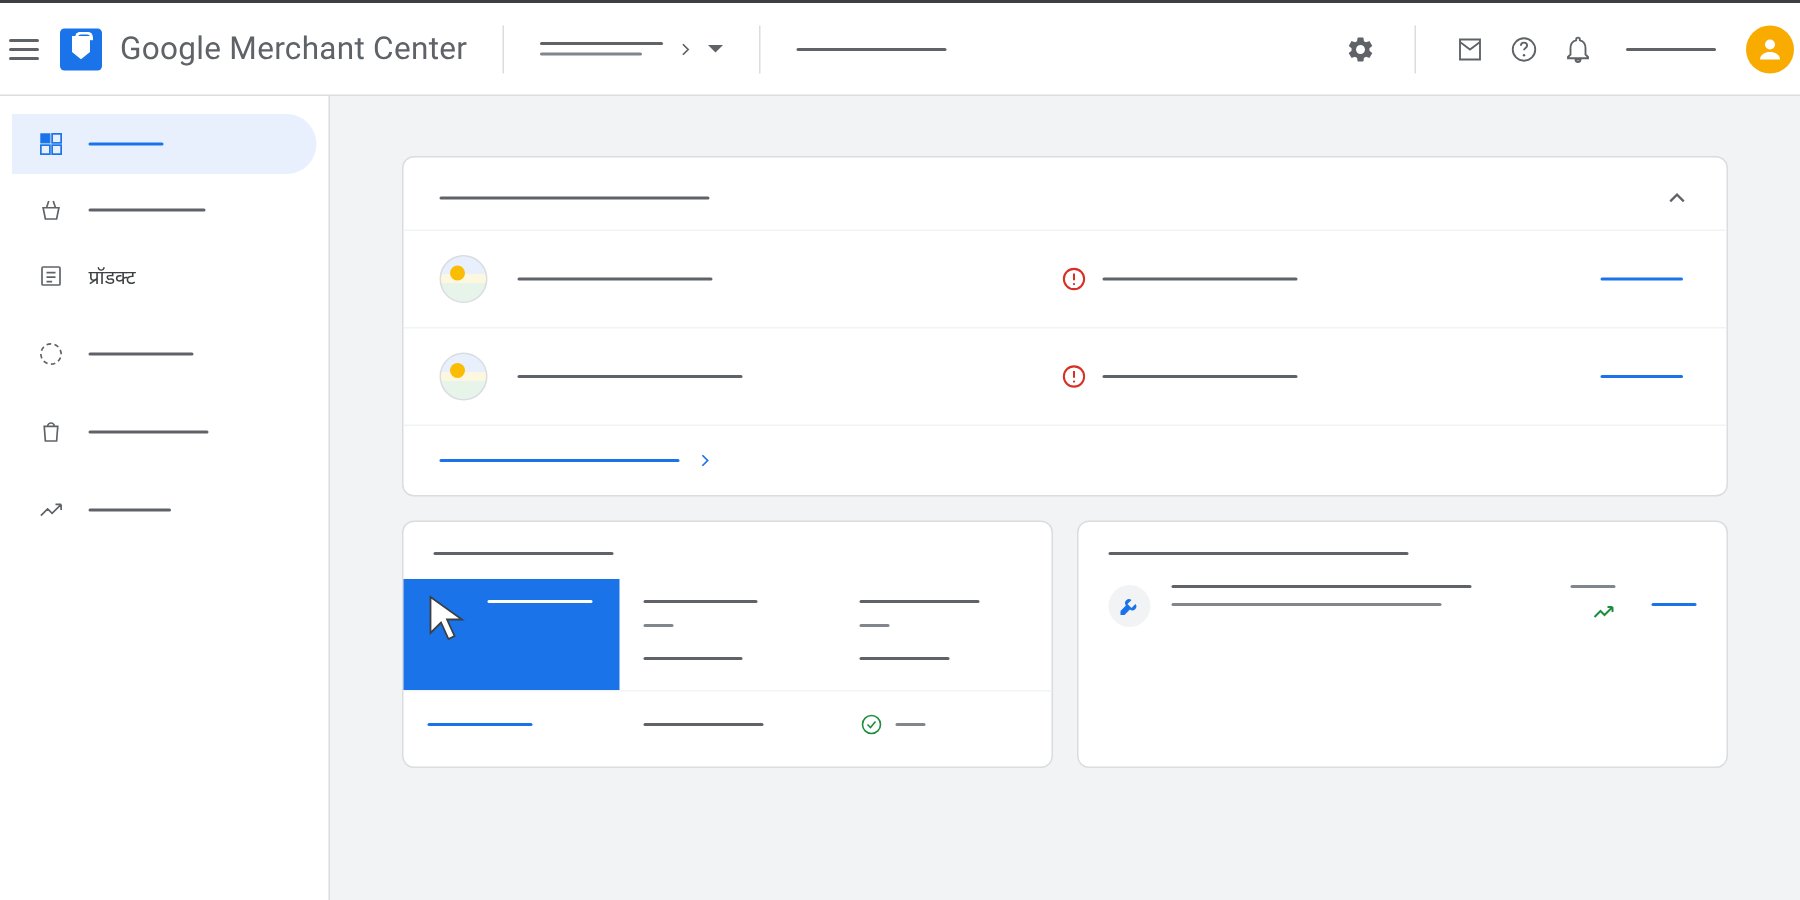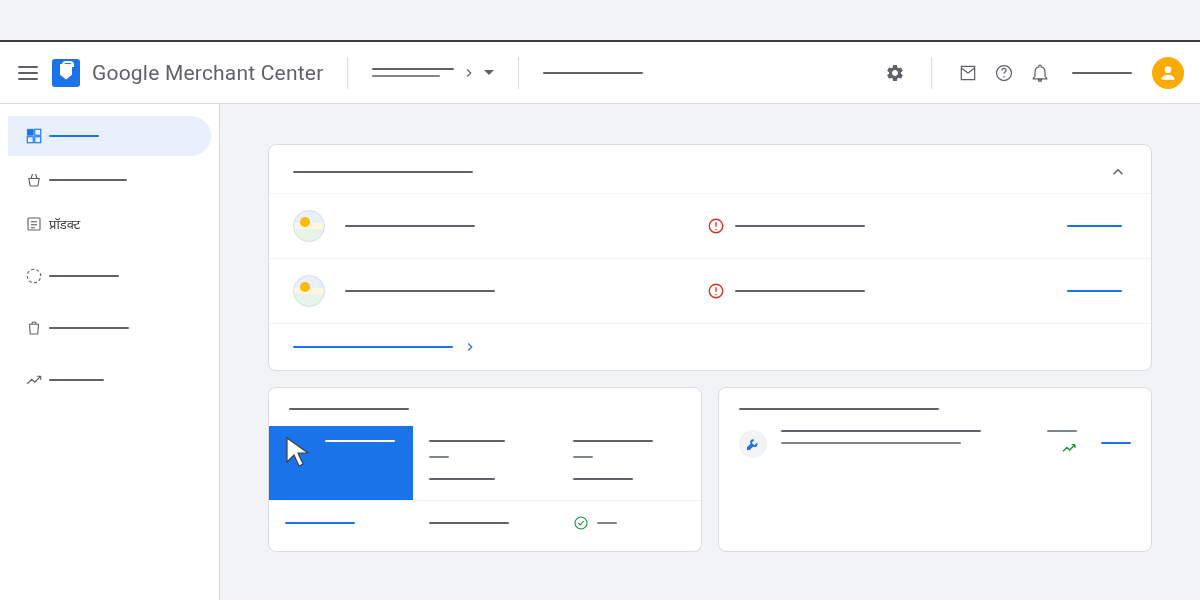--- a/index.html
+++ b/index.html
@@ -1,38 +1,38 @@
 <!DOCTYPE html>
 <html><head>
   <meta charset="utf-8">
   <style>
     * { margin: 0; padding: 0; box-sizing: border-box; }
     body { font-family: 'Google Sans', Roboto, Arial, sans-serif; background: #f1f3f4; width: 1200px; height: 600px; overflow: hidden; }
     
     
-    .header { height: 64px; background: #fff; border-top: 2px solid #3c4043; border-bottom: 1px solid #dadce0; display: flex; align-items: center; padding: 0 16px; gap: 12px; margin-top: 40px; }
+    .header { height: 64px; background: #fff; border-top: 2px solid #3c4043; border-bottom: 1px solid #dadce0; display: flex; align-items: center; padding: 0 4px; gap: 12px; }
     .hamburger { width: 24px; height: 24px; cursor: pointer; display: flex; flex-direction: column; justify-content: center; gap: 4px; padding: 0 2px; }
     .hamburger span { height: 2px; background: #5f6368; border-radius: 1px; }
     .logo-icon { width: 28px; height: 28px; background: #1a73e8; border-radius: 3px; position: relative; display: flex; align-items: center; justify-content: center; }
     .logo-icon::before { content: ''; position: absolute; top: 5px; left: 8px; width: 12px; height: 16px; background: #fff; clip-path: polygon(0 0, 100% 0, 100% 70%, 50% 100%, 0 70%); }
     .logo-icon::after { content: ''; position: absolute; top: 2px; left: 10px; width: 8px; height: 4px; border: 2px solid #fff; border-bottom: none; border-radius: 4px 4px 0 0; }
     .app-title { font-size: 21px; color: #5f6368; font-weight: 400; letter-spacing: 0.2px; }
     .vdiv { width: 1px; height: 32px; background: #dadce0; margin: 0 12px; }
     .header-dropdown { display: flex; align-items: center; gap: 8px; cursor: pointer; }
     .ph-line { height: 2px; background: #5f6368; border-radius: 1px; }
     .ph-line.blue { background: #1a73e8; }
     .ph-line.light { background: #80868b; }
     .header-spacer { flex: 1; }
     .header-icon { width: 24px; height: 24px; cursor: pointer; display: flex; align-items: center; justify-content: center; color: #5f6368; }
     .avatar { width: 32px; height: 32px; border-radius: 50%; background: #f9ab00; display: flex; align-items: center; justify-content: center; cursor: pointer; }
     
     
     .content { display: flex; height: calc(100% - 64px); }
     .sidebar { width: 220px; background: #fff; padding: 12px 8px; border-right: 1px solid #dadce0; }
-    .nav-item { display: flex; align-items: center; gap: 5px; padding: 10px 16px; border-radius: 0 20px 20px 0; cursor: pointer; margin-bottom: 4px; }
+    .nav-item { display: flex; align-items: center; gap: 15px; padding: 10px 16px; border-radius: 0 20px 20px 0; cursor: pointer; margin-bottom: 4px; }
     .nav-item.active { background: #e8f0fe; }
     .nav-item.active .nav-icon svg { stroke: #1a73e8; fill: #1a73e8; }
     .nav-item.active .ph-line { background: #1a73e8; }
     .nav-icon { width: 20px; height: 20px; display: flex; align-items: center; justify-content: center; color: #5f6368; }
     .nav-label { font-size: 13px; color: #3c4043; }
     .nav-item.spaced { margin-top: 12px; }
     
     
     .main { flex: 1; padding: 40px 48px; overflow-y: auto; }
     .card { background: #fff; border: 1px solid #dadce0; border-radius: 8px; margin-bottom: 16px; }

